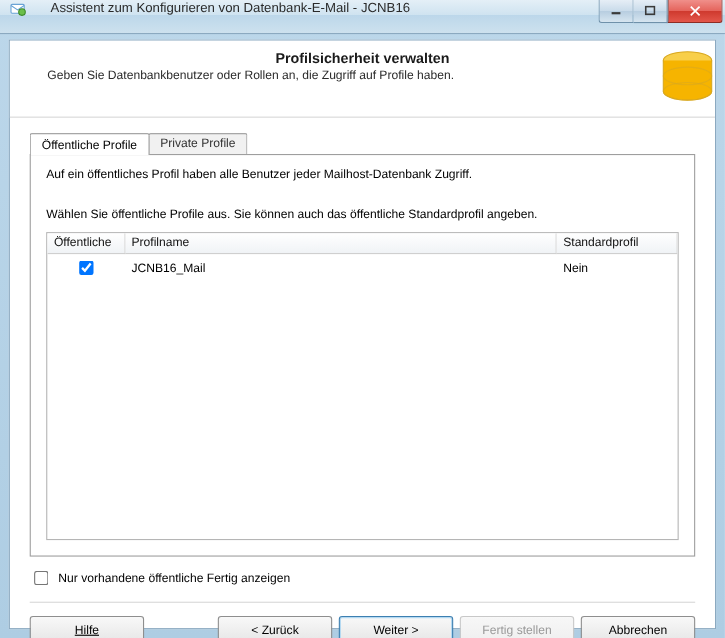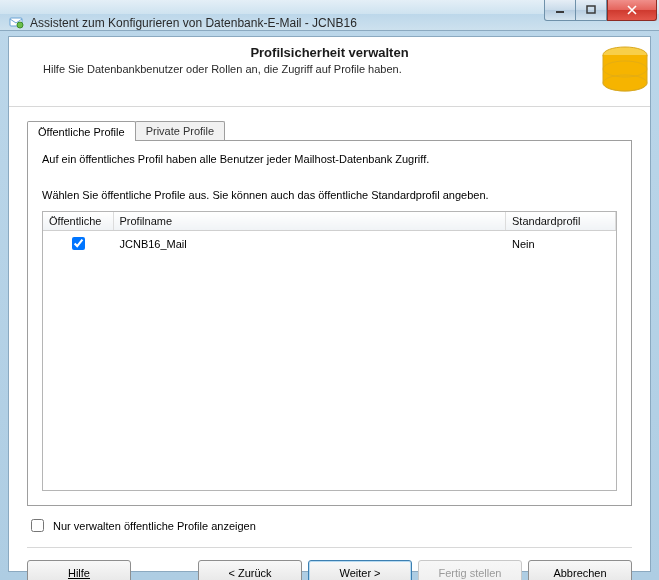--- a/index.html
+++ b/index.html
@@ -1,18 +1,18 @@
 <!DOCTYPE html>
 <html><head>
 <meta charset="utf-8">
 <style>
   html,body{margin:0;padding:0;font-family:"Segoe UI",Tahoma,Arial,sans-serif;font-size:11px;color:#000;}
   body{background:linear-gradient(to bottom,#bcd7ea 0%,#aecde3 100%);width:659px;height:580px;overflow:hidden;}
   
-  .titlebar{height:30px;display:flex;align-items:flex-end;padding:0 0 0 8px;background:linear-gradient(to bottom,#e4eff7 0%,#cfe3f0 45%,#bcd7ea 46%,#cde1ee 100%);border-bottom:1px solid #8ba9c0;}
+  .titlebar{height:30px;display:flex;align-items:flex-start;padding:0 0 0 8px;background:linear-gradient(to bottom,#e4eff7 0%,#cfe3f0 45%,#bcd7ea 46%,#cde1ee 100%);border-bottom:1px solid #8ba9c0;gap:16px;}
   .titlebar .app-icon{width:16px;height:16px;margin-right:6px;}
   .titlebar .title{font-size:12px;color:#2a2a2a;}
   .win-btns{margin-left:auto;display:flex;height:20px;align-self:flex-start;margin-top:0;}
   .win-btn{width:30px;height:20px;display:flex;align-items:center;justify-content:center;margin-left:0;}
   .win-min,.win-max{background:linear-gradient(to bottom,#e6eef6 0%,#c9dbea 50%,#b7cde0 51%,#d6e5f0 100%);border:1px solid #6f91aa;border-top:none;}
   .win-min{border-top-left-radius:0;border-bottom-left-radius:3px;}
   .win-max{border-left:none;}
   .win-close{width:48px;background:linear-gradient(to bottom,#f08f8a 0%,#e5655d 48%,#cf3a2f 52%,#e3564a 100%);border:1px solid #8d2c24;border-top:none;border-bottom-right-radius:3px;margin-right:2px;}
   .win-btn svg{display:block;}
   
@@ -80,21 +80,21 @@
           <path d="M2 1 L10 9 M10 1 L2 9" stroke="#fff" stroke-width="1.6"></path>
         </svg>
     </div>
   </div>
 </div>
 
 <div class="client">
 
   <div class="head">
     <h1>Profilsicherheit verwalten</h1>
-    <div class="sub">Hilfe Sie Datenbankbenutzer oder Rollen an, die Zugriff auf Profile haben.</div>
+    <div class="sub">Geben Sie Datenbankbenutzer oder Rollen an, die Zugriff auf Profile haben.</div>
     <div class="corner">
       <svg width="70" height="70" viewBox="0 0 70 70">
         <ellipse cx="45" cy="18" rx="22" ry="8" fill="#f8cf4a" stroke="#d9a820"></ellipse>
         <path d="M23 18 v28 a22 8 0 0 0 44 0 v-28" fill="#f6b400" stroke="#d9a820"></path>
         <ellipse cx="45" cy="32" rx="22" ry="8" fill="none" stroke="#d9a820" opacity="0.6"></ellipse>
         <ellipse cx="45" cy="46" rx="22" ry="8" fill="none" stroke="#d9a820" opacity="0.6"></ellipse>
       </svg>
     </div>
   </div>
 
@@ -134,21 +134,21 @@
               <td>Nein</td>
             </tr>
           </tbody>
         </table>
       </div>
     </div>
   </div>
 
   <div class="filter-row">
     <input type="checkbox" style="">
-    <span>Nur verwalten öffentliche Profile anzeigen</span>
+    <span>Nur vorhandene öffentliche Fertig anzeigen</span>
   </div>
 
   <div class="divider"></div>
 
   <div class="btnbar">
     <div class="btn">
       <span style="text-decoration:underline">Hilfe</span>
     </div>
     <div class="spacer"></div>
     <div class="btn">

